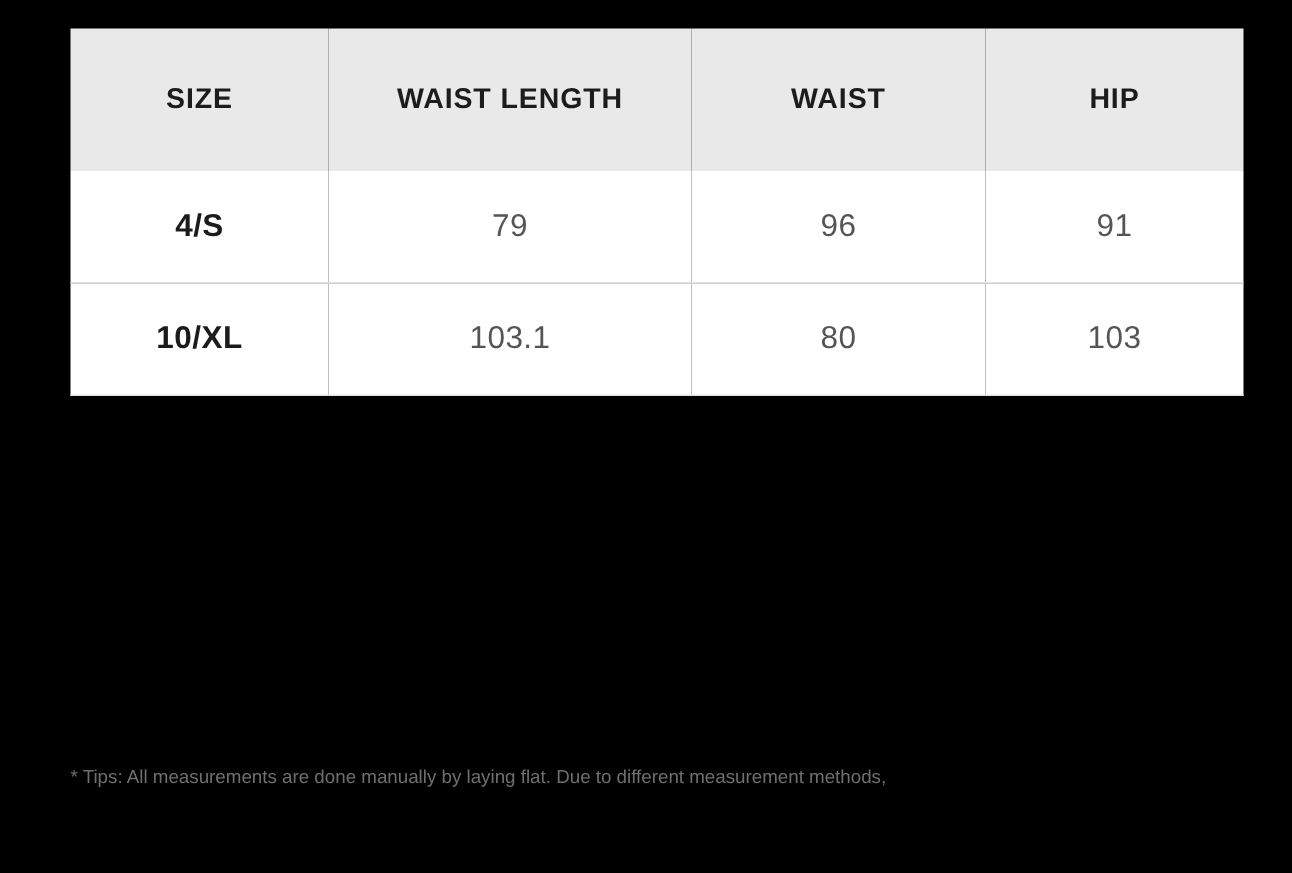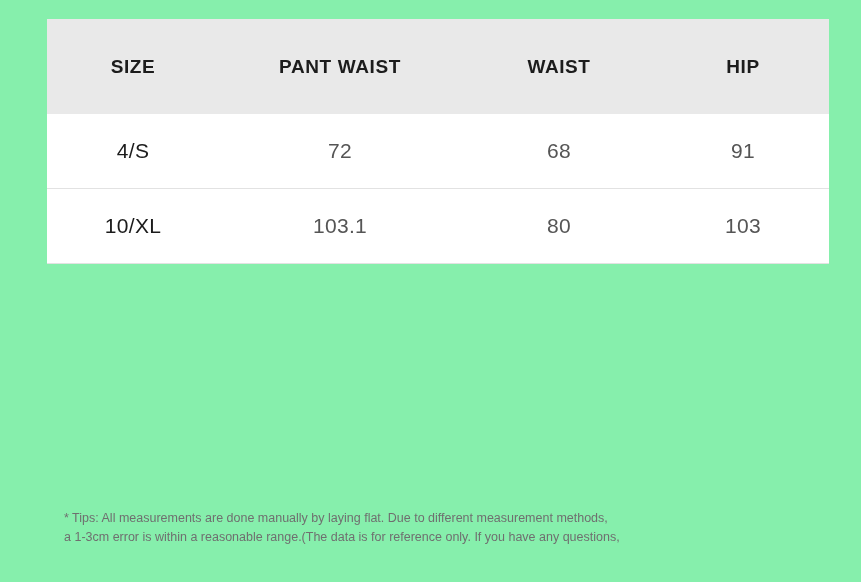--- a/index.html
+++ b/index.html
@@ -10,21 +10,21 @@
     width: 861px;
     height: 582px;
     background: #ffffff;
     font-family: "Liberation Sans", sans-serif;
     overflow: hidden;
   }
   .page {
     position: relative;
     width: 861px;
     height: 582px;
-    background: #86efac;
+    background: #000000;
   }
   .size-table {
     position: absolute;
     left: 47px;
     top: 19px;
     width: 782px;
     border-collapse: collapse;
     table-layout: fixed;
   }
   .size-table thead tr {
@@ -45,38 +45,38 @@
     text-align: center;
     vertical-align: middle;
     border-bottom: 1px solid #e2e2e2;
     background: #ffffff;
   }
   .size-table tbody tr:last-child td {
     border-bottom: 1px solid #e2e2e2;
   }
   .cell-size {
     font-size: 21px;
-    font-weight: normal;
+    font-weight: bold;
     color: #1b1b1b;
     letter-spacing: 0.3px;
   }
   .cell-val {
     font-size: 21px;
     font-weight: normal;
     color: #555555;
     letter-spacing: 0.3px;
   }
   .col-size   { width: 172px; }
   .col-length { width: 242px; }
   .col-waist  { width: 196px; }
   .col-hip    { width: 172px; }
 
   .tips {
     position: absolute;
-    left: 64px;
+    left: 47px;
     top: 509px;
     width: 700px;
     font-size: 12.5px;
     line-height: 19px;
     color: #6f6f6f;
   }
   .tips div {
     white-space: nowrap;
   }
 </style>
@@ -88,39 +88,38 @@
   <table class="size-table">
     <colgroup>
       <col class="col-size">
       <col class="col-length">
       <col class="col-waist">
       <col class="col-hip">
     </colgroup>
     <thead>
       <tr>
         <th>SIZE</th>
-        <th>PANT WAIST</th>
+        <th>WAIST LENGTH</th>
         <th>WAIST</th>
         <th>HIP</th>
       </tr>
     </thead>
     <tbody>
       <tr>
         <td class="cell-size">4/S</td>
-        <td class="cell-val">72</td>
-        <td class="cell-val">68</td>
+        <td class="cell-val">79</td>
+        <td class="cell-val">96</td>
         <td class="cell-val">91</td>
       </tr>
       <tr>
         <td class="cell-size">10/XL</td>
         <td class="cell-val">103.1</td>
         <td class="cell-val">80</td>
         <td class="cell-val">103</td>
       </tr>
     </tbody>
   </table>
 
   <div class="tips">
     <div>* Tips: All measurements are done manually by laying flat. Due to different measurement methods,</div>
-    <div>a 1-3cm error is within a reasonable range.(The data is for reference only. If you have any questions,</div>
   </div>
 
 </div>
 
 </body></html>

